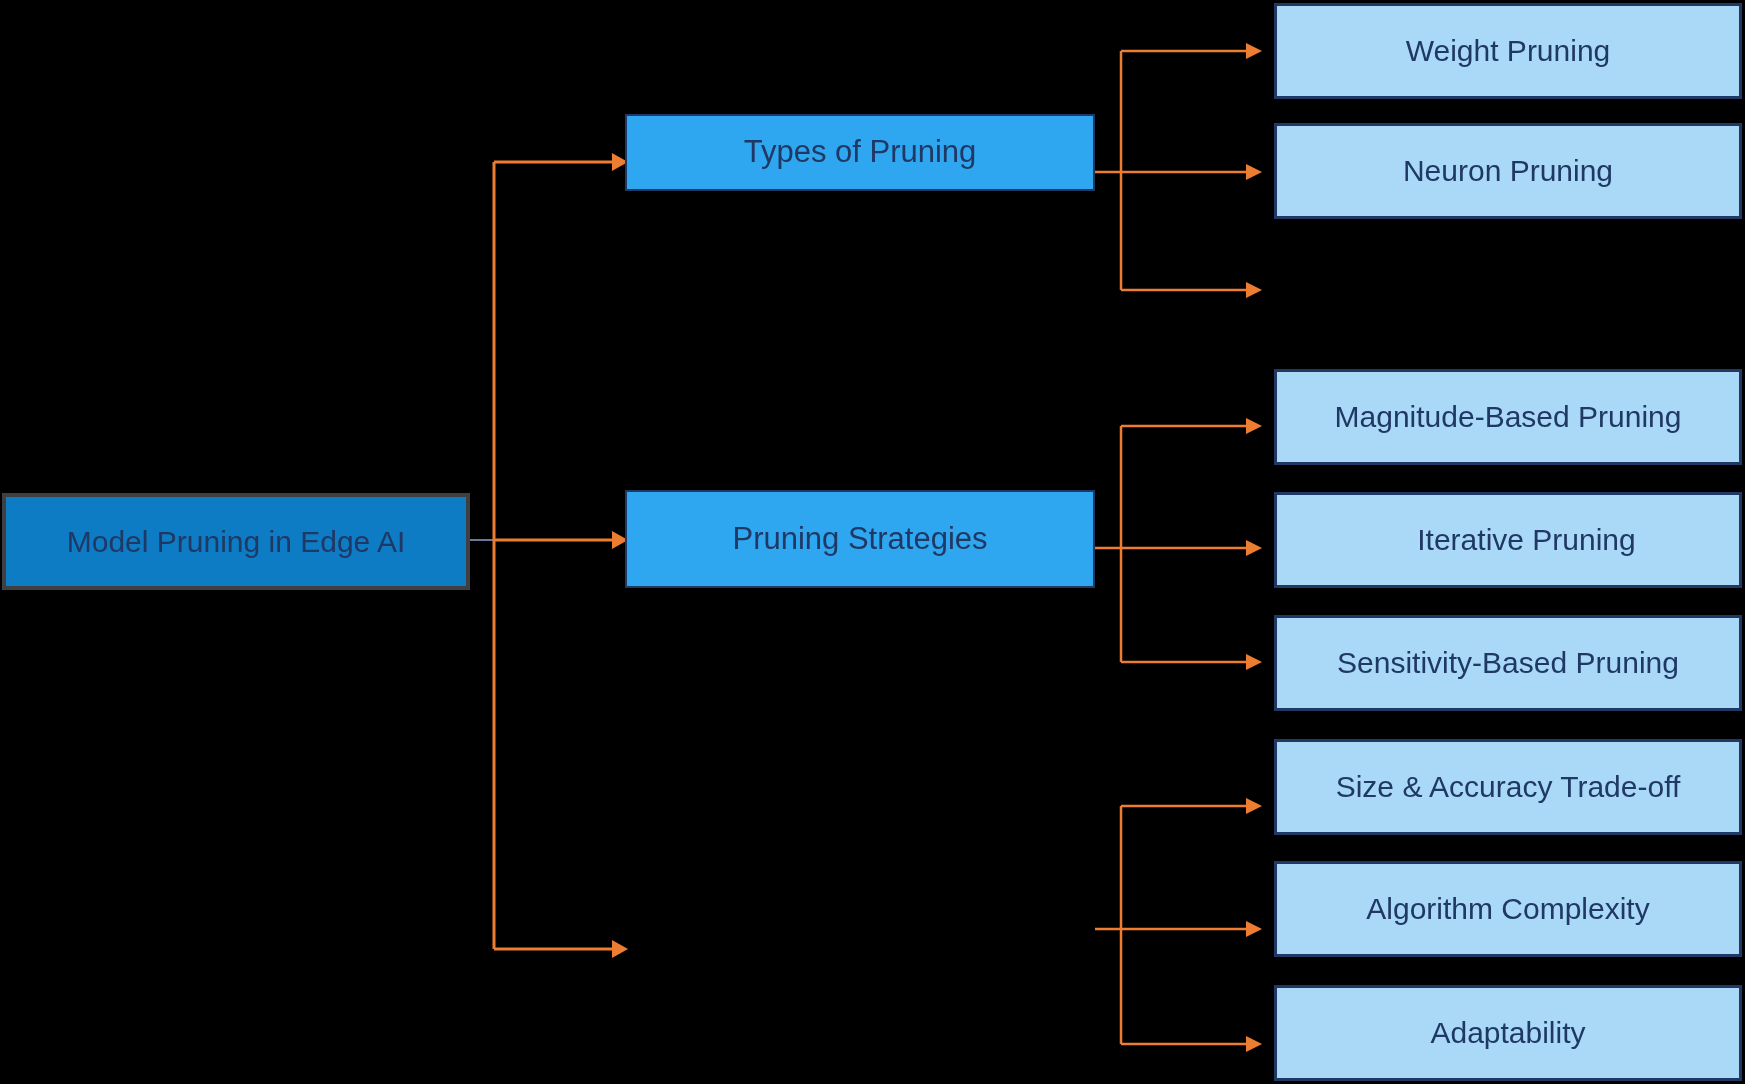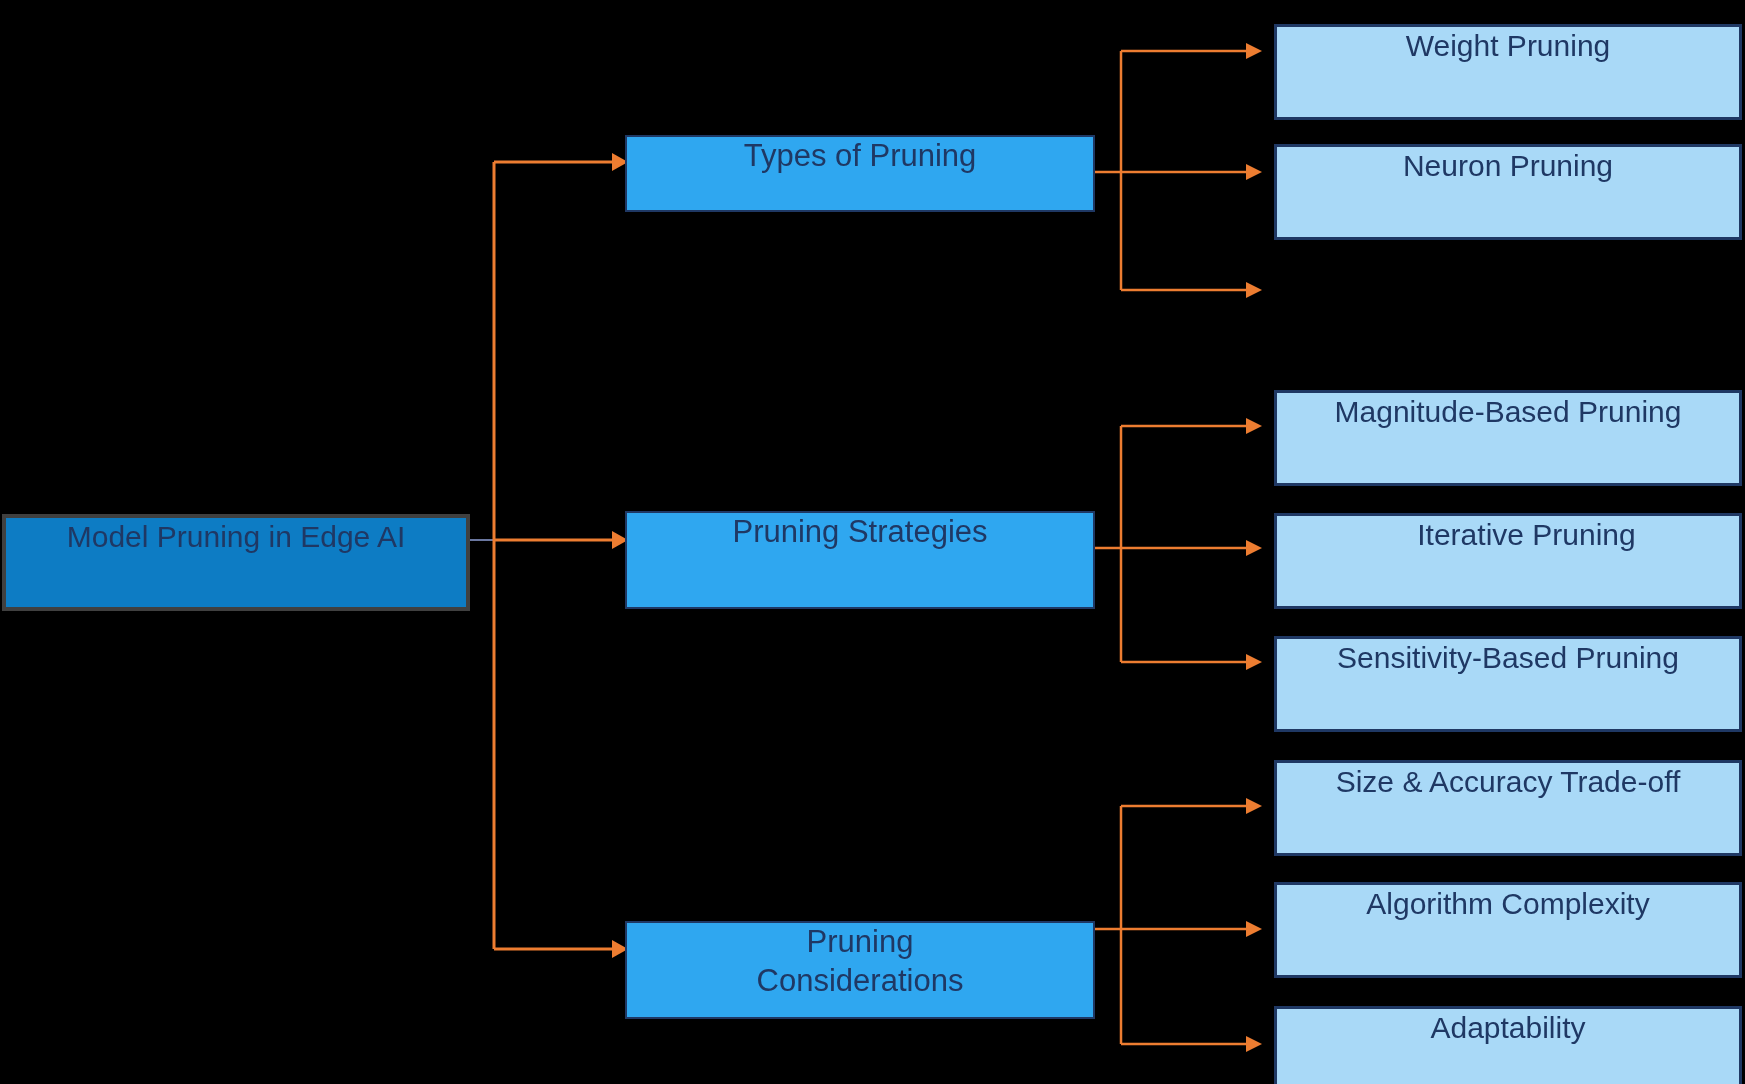--- a/index.html
+++ b/index.html
@@ -19,27 +19,26 @@
     position: absolute;
     left: 0;
     top: 0;
     width: 1745px;
     height: 1084px;
   }
   .node {
     position: absolute;
     box-sizing: border-box;
     display: flex;
-    align-items: flex-start;
+    align-items: center;
     justify-content: center;
     text-align: center;
     color: #1f3864;
     font-size: 30px;
     line-height: 1.25;
-    margin-top: 21px;
   }
   .node-root {
     left: 2px;
     top: 493px;
     width: 468px;
     height: 97px;
     background: #0d7cc4;
     border: 4px solid #404040;
   }
   .node-branch {
@@ -128,23 +127,20 @@
   <div class="node node-root">
     <span>Model Pruning in Edge AI</span>
   </div>
 
   <div class="node node-branch branch-types">
     <span>Types of Pruning</span>
   </div>
   <div class="node node-branch branch-strategies">
     <span>Pruning Strategies</span>
   </div>
-  <div class="node node-branch branch-considerations">
-    <span class="label-narrow">Pruning Considerations</span>
-  </div>
 
   <div class="node node-leaf leaf-1">
     <span>Weight Pruning</span>
   </div>
   <div class="node node-leaf leaf-2">
     <span>Neuron Pruning</span>
   </div>
   <div class="node node-leaf leaf-4">
     <span>Magnitude-Based Pruning</span>
   </div>

